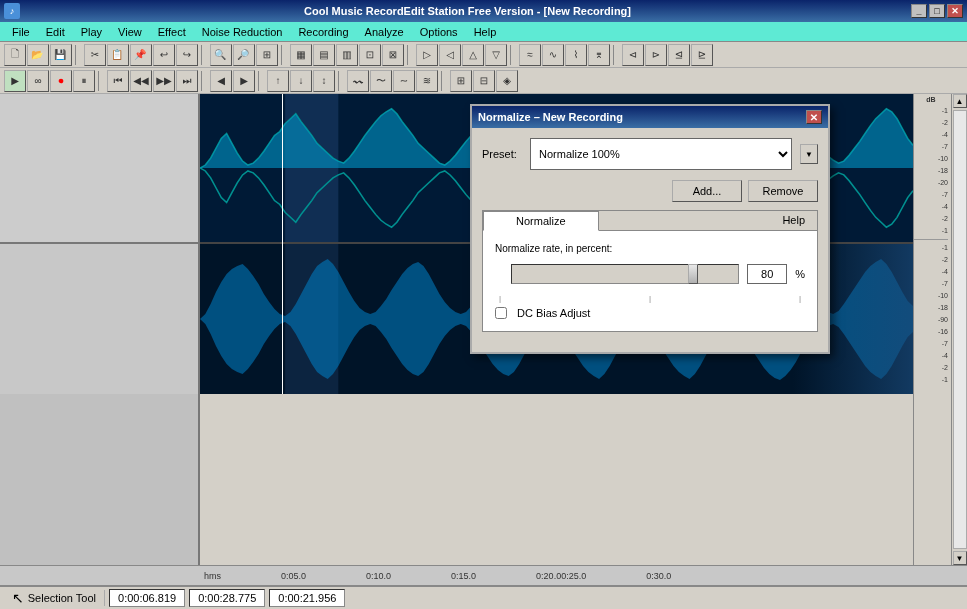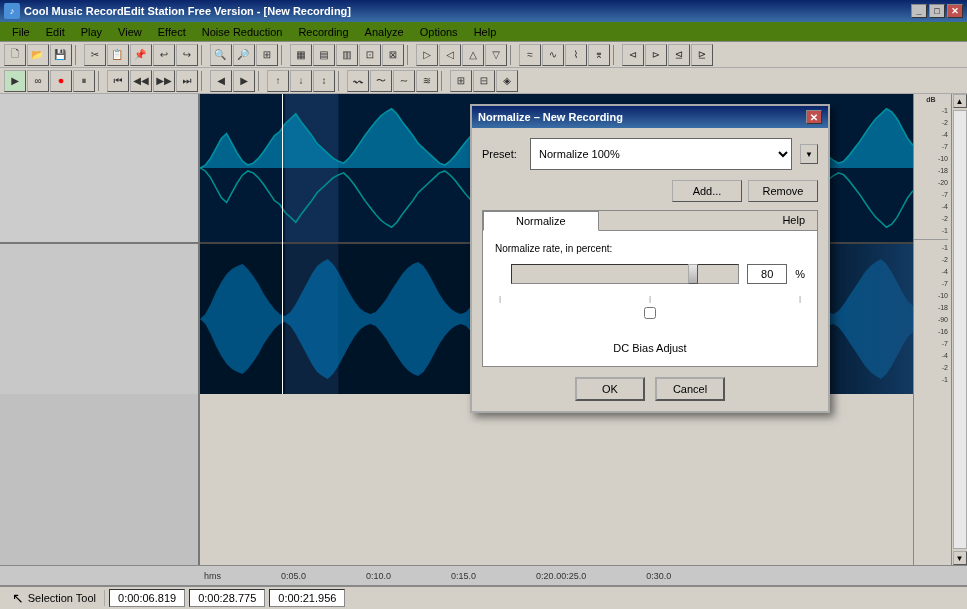--- a/index.html
+++ b/index.html
@@ -28,39 +28,39 @@
       height: 16px;
       margin-right: 4px;
       background: #4a90d9;
       border-radius: 2px;
       display: flex;
       align-items: center;
       justify-content: center;
       font-size: 9px;
       color: white;
     }
-    #title-text { flex: 1; }
+    #title-text { flex: 1; text-align: center; }
     #title-controls { display: flex; gap: 2px; }
     .title-btn {
       width: 16px;
       height: 14px;
       background: #c0c0c0;
       border: 1px outset #888;
       font-size: 9px;
       cursor: pointer;
       display: flex;
       align-items: center;
       justify-content: center;
       color: #000;
     }
     .title-btn.close-btn { background: #c0504d; color: white; }
 
     
     #menu-bar {
-      background: #4d7c0f;
+      background: #5eead4;
       height: 20px;
       display: flex;
       align-items: center;
       padding: 0 4px;
       border-bottom: 1px solid #888;
       font-size: 11px;
     }
     .menu-item {
       padding: 2px 8px;
       cursor: pointer;
@@ -303,23 +303,22 @@
       height: 20px;
       border: 1px solid #666;
       text-align: center;
       font-size: 11px;
     }
     .percent-sign { font-size: 11px; }
 
     .checkbox-row {
       display: flex;
       align-items: center;
-      gap: 23px;
+      gap: 10px;
       margin-top: 4px;
-      flex-direction: column;
     }
     .checkbox-row input { width: 12px; height: 12px; cursor: pointer; }
     .checkbox-label { font-size: 11px; }
 
     .ok-cancel-row {
       display: flex;
       justify-content: center;
       gap: 10px;
       margin-top: 10px;
     }
@@ -577,24 +576,20 @@
                   <span>|</span>
                 </div>
 
                 <div class="checkbox-row">
                   <input type="checkbox" style="">
                   <span class="checkbox-label">DC Bias Adjust</span>
                 </div>
               </div>
             </div>
 
-            <div class="ok-cancel-row">
-              <button class="ok-btn">OK</button>
-              <button class="ok-btn">Cancel</button>
-            </div>
           </div>
         </div>
       </div>
     </div>
 
     <div id="db-scale">
       <div style="font-size:7px; font-weight:bold; text-align:center; margin-bottom:2px;">dB</div>
       <div class="db-label">-1</div>
       <div class="db-label">-2</div>
       <div class="db-label">-4</div>

